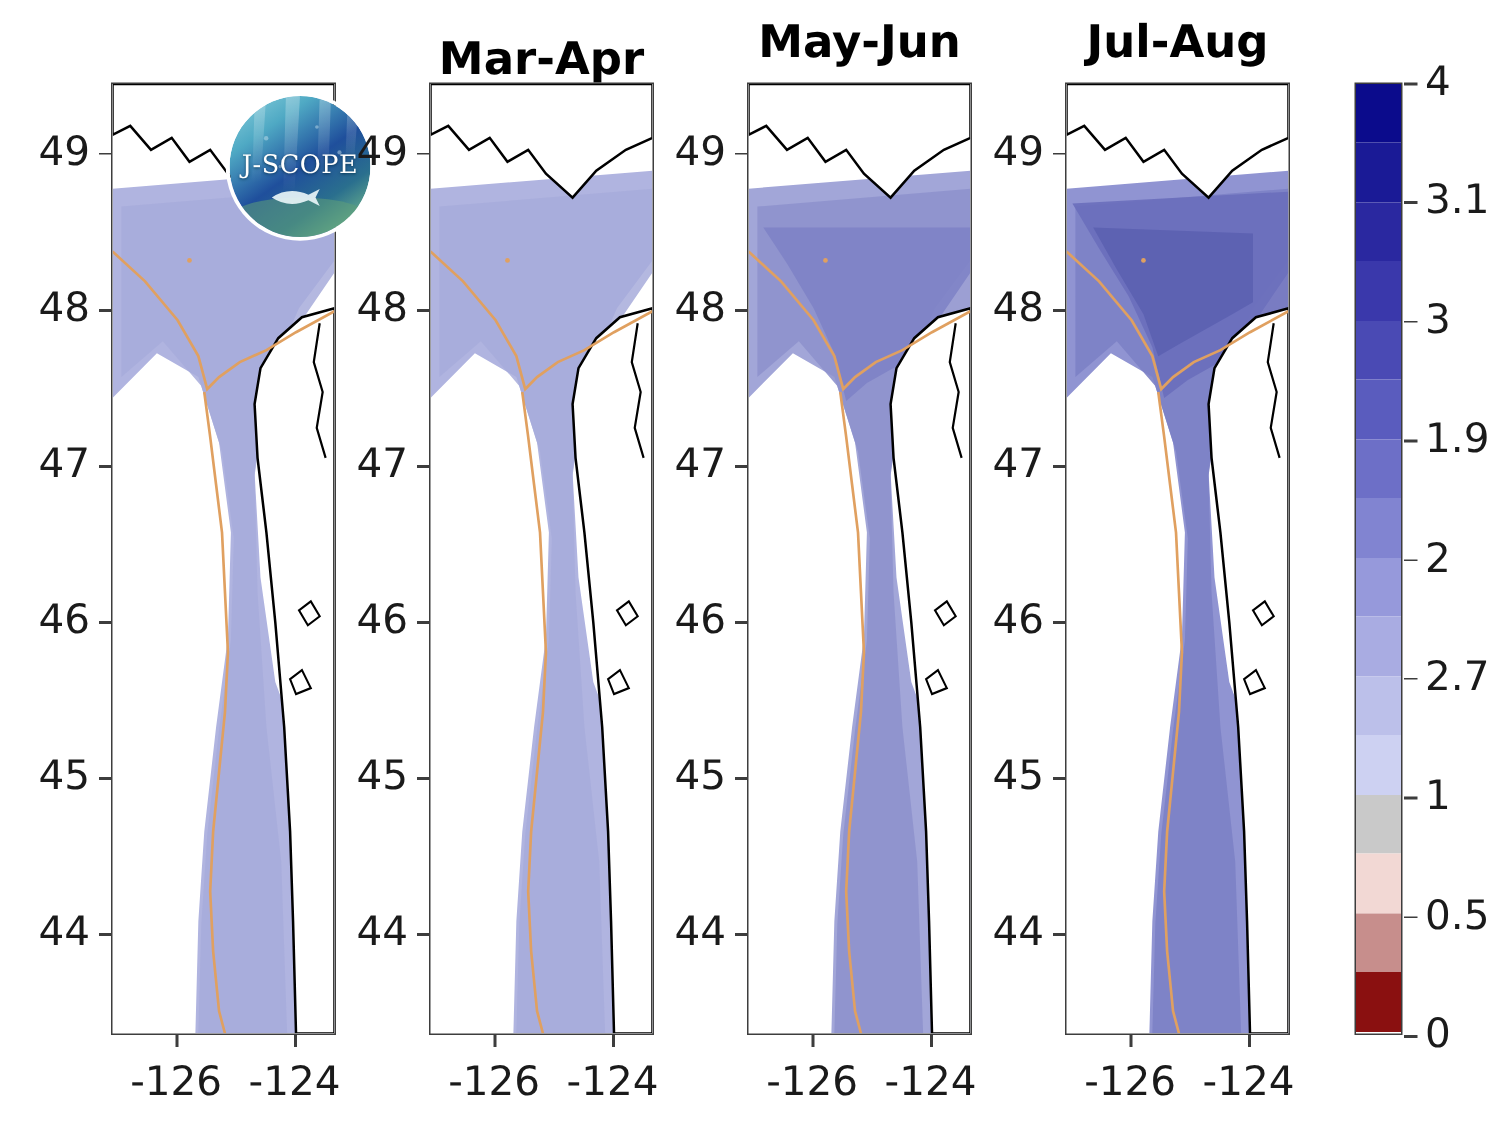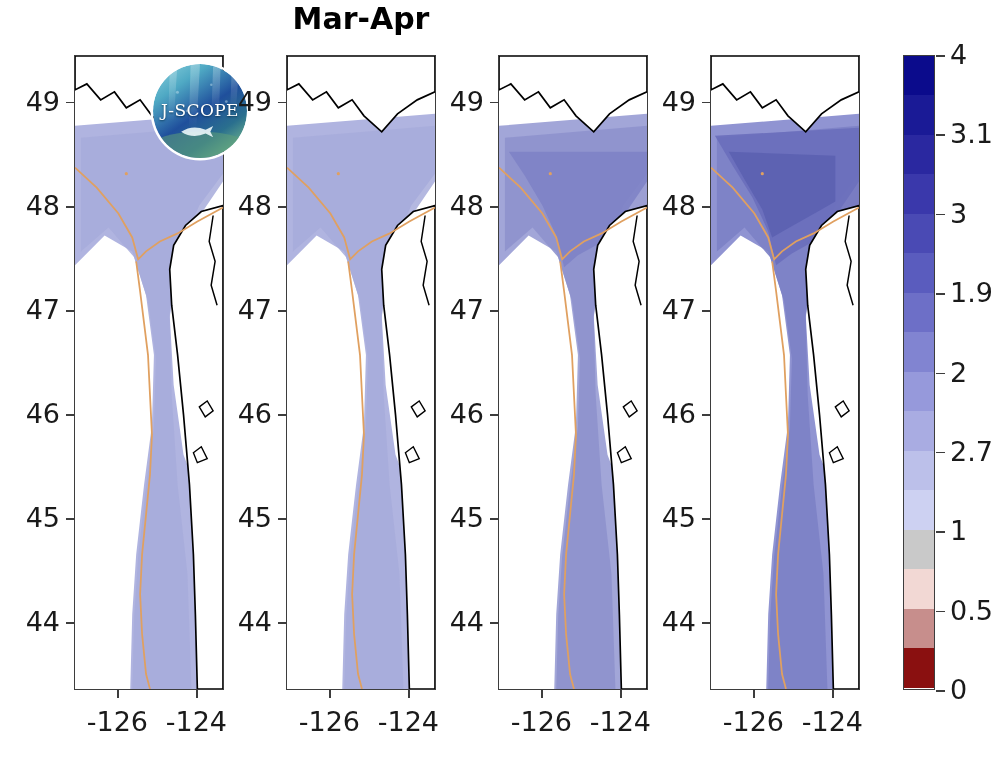--- a/index.html
+++ b/index.html
@@ -163,21 +163,21 @@
       <g fill="#cfe6ef" opacity="0.45">
         <circle cx="26" cy="30" r="1.6"></circle>
           <circle cx="62" cy="22" r="1.3"></circle>
         <circle cx="78" cy="40" r="1.5"></circle>
           <circle cx="36" cy="50" r="1.2"></circle>
       </g>
     </svg>
     <div class="logo-text">J-SCOPE</div>
   </div>
 
-  <div class="panel-title" style="left:286px;top:4px;width:150px;text-align:center;">Mar-Apr</div>
+  <div class="panel-title" style="left:286px;top:25px;width:150px;text-align:center;">Mar-Apr</div>
   <div class="panel" style="left:286px;">
     <svg viewBox="0 0 150 635" preserveAspectRatio="none">
       <defs>
           <clipPath id="clip2">
             <rect x="0" y="0" width="150" height="635"></rect>
           </clipPath>
         </defs>
       <g clip-path="url(#clip2)">
         <path d="M0,70 L0,210 L30,180 L58,196 L72,240 L80,300 L78,370 L70,430 L62,500 L58,560 L56,635 L150,635 L150,470 L128,448 L110,400 L100,330 L96,260 L104,200 L126,150 L150,118 L150,58 Z" fill="#b0b4e0"></path>
         <path d="M6,82 L6,196 L34,172 L60,202 L74,246 L82,304 L80,372 L72,432 L64,502 L60,562 L58,635 L118,635 L114,520 L104,430 L98,340 L96,262 L104,206 L128,158 L150,126 L150,70 Z" fill="#a7abdb" opacity="0.85"></path>
@@ -186,20 +186,21 @@
         <path d="M140,160 L136,186 L142,206 L138,230 L144,250" fill="none" stroke="#000000" stroke-width="1.5"></path>
         <path d="M126,352 L134,346 L140,356 L132,362 Z" fill="#ffffff" stroke="#000000" stroke-width="1.4"></path>
         <path d="M120,398 L128,392 L134,404 L124,408 Z" fill="#ffffff" stroke="#000000" stroke-width="1.4"></path>
         <path d="M0,112 L22,132 L44,158 L58,182 L64,204 L72,196 L86,186 L104,178 L124,166 L150,152" fill="none" stroke="#e0a060" stroke-width="1.8"></path>
         <path d="M62,206 L66,236 L70,268 L74,300 L76,340 L78,380 L76,420 L72,460 L68,500 L66,540 L68,580 L72,620 L76,635" fill="none" stroke="#e0a060" stroke-width="1.8"></path>
         <circle cx="52" cy="118" r="1.6" fill="#e0a060"></circle>
       </g>
     </svg>
   </div>
 
+  <div class="panel-title" style="left:498px;top:14px;width:150px;">May-Jun</div>
   <div class="panel" style="left:498px;">
     <svg viewBox="0 0 150 635" preserveAspectRatio="none">
       <defs>
           <clipPath id="clip3">
             <rect x="0" y="0" width="150" height="635"></rect>
           </clipPath>
         </defs>
       <g clip-path="url(#clip3)">
         <path d="M0,70 L0,210 L30,180 L58,196 L72,240 L80,300 L78,370 L70,430 L62,500 L58,560 L56,635 L150,635 L150,470 L128,448 L110,400 L100,330 L96,260 L104,200 L126,150 L150,118 L150,58 Z" fill="#a2a6d8"></path>
         <path d="M6,82 L6,196 L34,172 L60,202 L74,246 L82,304 L80,372 L72,432 L64,502 L60,562 L58,635 L118,635 L114,520 L104,430 L98,340 L96,262 L104,206 L128,158 L150,126 L150,70 Z" fill="#8e92cd" opacity="0.9"></path>
@@ -209,20 +210,21 @@
         <path d="M140,160 L136,186 L142,206 L138,230 L144,250" fill="none" stroke="#000000" stroke-width="1.5"></path>
         <path d="M126,352 L134,346 L140,356 L132,362 Z" fill="#ffffff" stroke="#000000" stroke-width="1.4"></path>
         <path d="M120,398 L128,392 L134,404 L124,408 Z" fill="#ffffff" stroke="#000000" stroke-width="1.4"></path>
         <path d="M0,112 L22,132 L44,158 L58,182 L64,204 L72,196 L86,186 L104,178 L124,166 L150,152" fill="none" stroke="#e0a060" stroke-width="1.8"></path>
         <path d="M62,206 L66,236 L70,268 L74,300 L76,340 L78,380 L76,420 L72,460 L68,500 L66,540 L68,580 L72,620 L76,635" fill="none" stroke="#e0a060" stroke-width="1.8"></path>
         <circle cx="52" cy="118" r="1.6" fill="#e0a060"></circle>
       </g>
     </svg>
   </div>
 
+  <div class="panel-title" style="left:710px;top:14px;width:150px;">Jul-Aug</div>
   <div class="panel" style="left:710px;">
     <svg viewBox="0 0 150 635" preserveAspectRatio="none">
       <defs>
           <clipPath id="clip4">
             <rect x="0" y="0" width="150" height="635"></rect>
           </clipPath>
         </defs>
       <g clip-path="url(#clip4)">
         <path d="M0,70 L0,210 L30,180 L58,196 L72,240 L80,300 L78,370 L70,430 L62,500 L58,560 L56,635 L150,635 L150,470 L128,448 L110,400 L100,330 L96,260 L104,200 L126,150 L150,118 L150,58 Z" fill="#9094d2"></path>
         <path d="M6,82 L6,196 L34,172 L60,202 L74,246 L82,304 L80,372 L72,432 L64,502 L60,562 L58,635 L118,635 L114,520 L104,430 L98,340 L96,262 L104,206 L128,158 L150,126 L150,70 Z" fill="#7d81c6" opacity="0.92"></path>

